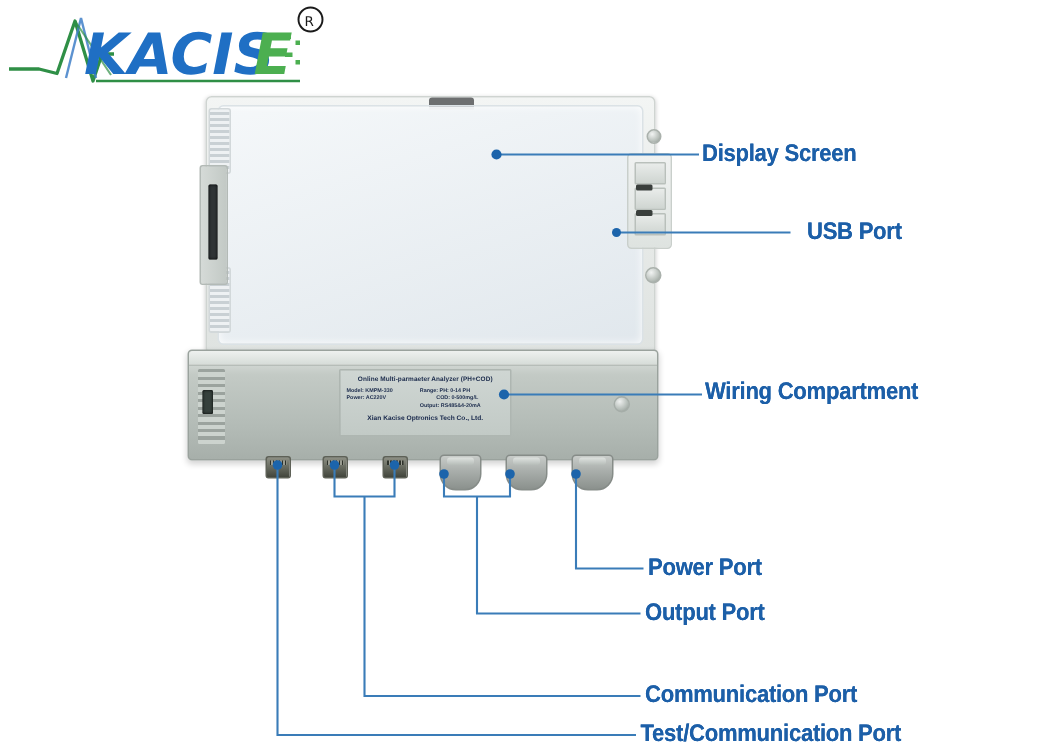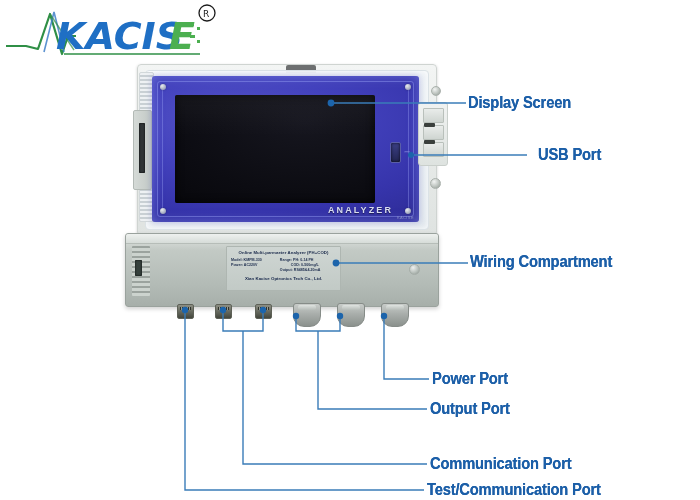--- a/index.html
+++ b/index.html
@@ -267,38 +267,20 @@
       <div class="top-tab"></div>
     </div>
     <div class="lid"></div>
 
     <div class="hinge hinge-top"></div>
     <div class="hinge hinge-bot"></div>
     <div class="lbracket">
       <div class="lslot"></div>
     </div>
 
-    <div class="bezel">
-      <div class="bezel-trace"></div>
-      <div class="bezel-trace2"></div>
-      <div class="screw sc-tl"></div>
-      <div class="screw sc-tr"></div>
-      <div class="screw sc-bl"></div>
-      <div class="screw sc-br"></div>
-
-      <div class="lcd">
-        <div class="lcd-gloss"></div>
-      </div>
-
-      <div class="analyzer-txt">ANALYZER</div>
-      <div class="kc-micro">KACISE</div>
-
-      <div class="usb"></div>
-      <div class="usb-sym">⎓</div>
-    </div>
 
     <div class="rblock">
       <div class="rslot rs1"></div>
       <div class="rslot rs2"></div>
       <div class="rslot rs3"></div>
       <div class="rdark rd1"></div>
       <div class="rdark rd2"></div>
     </div>
     <div class="rscrew"></div>
     <div class="rscrew2"></div>

